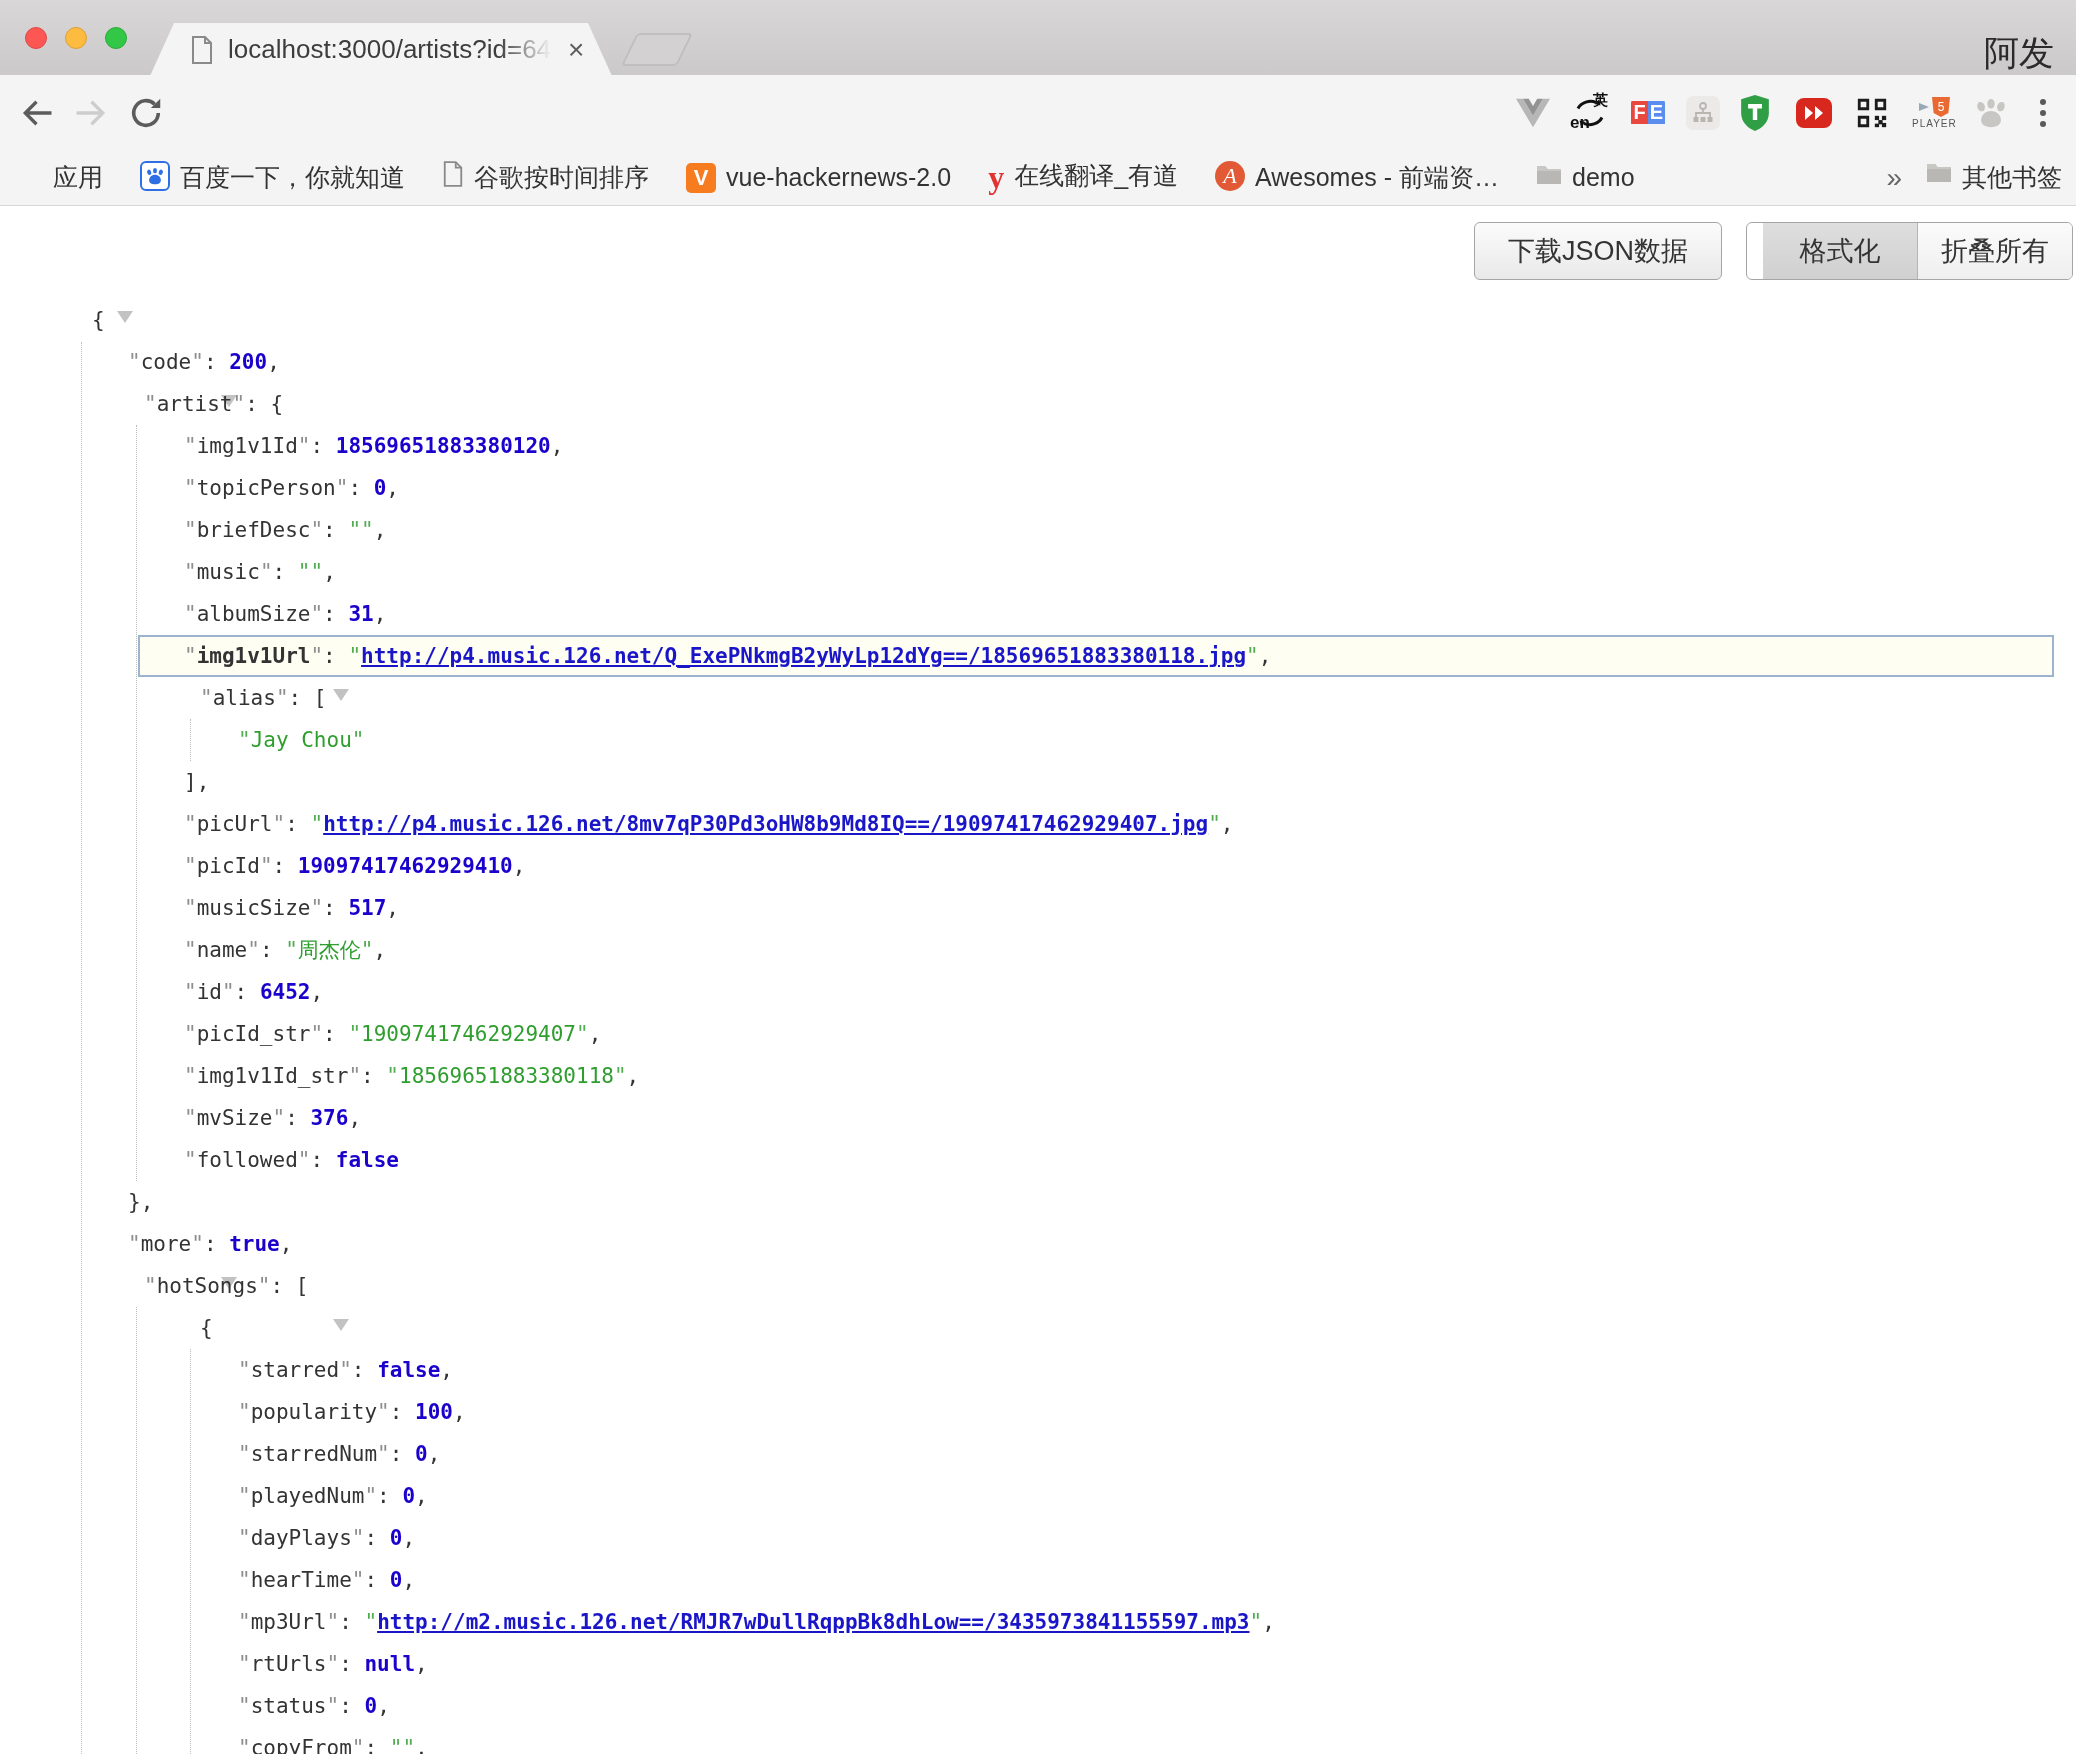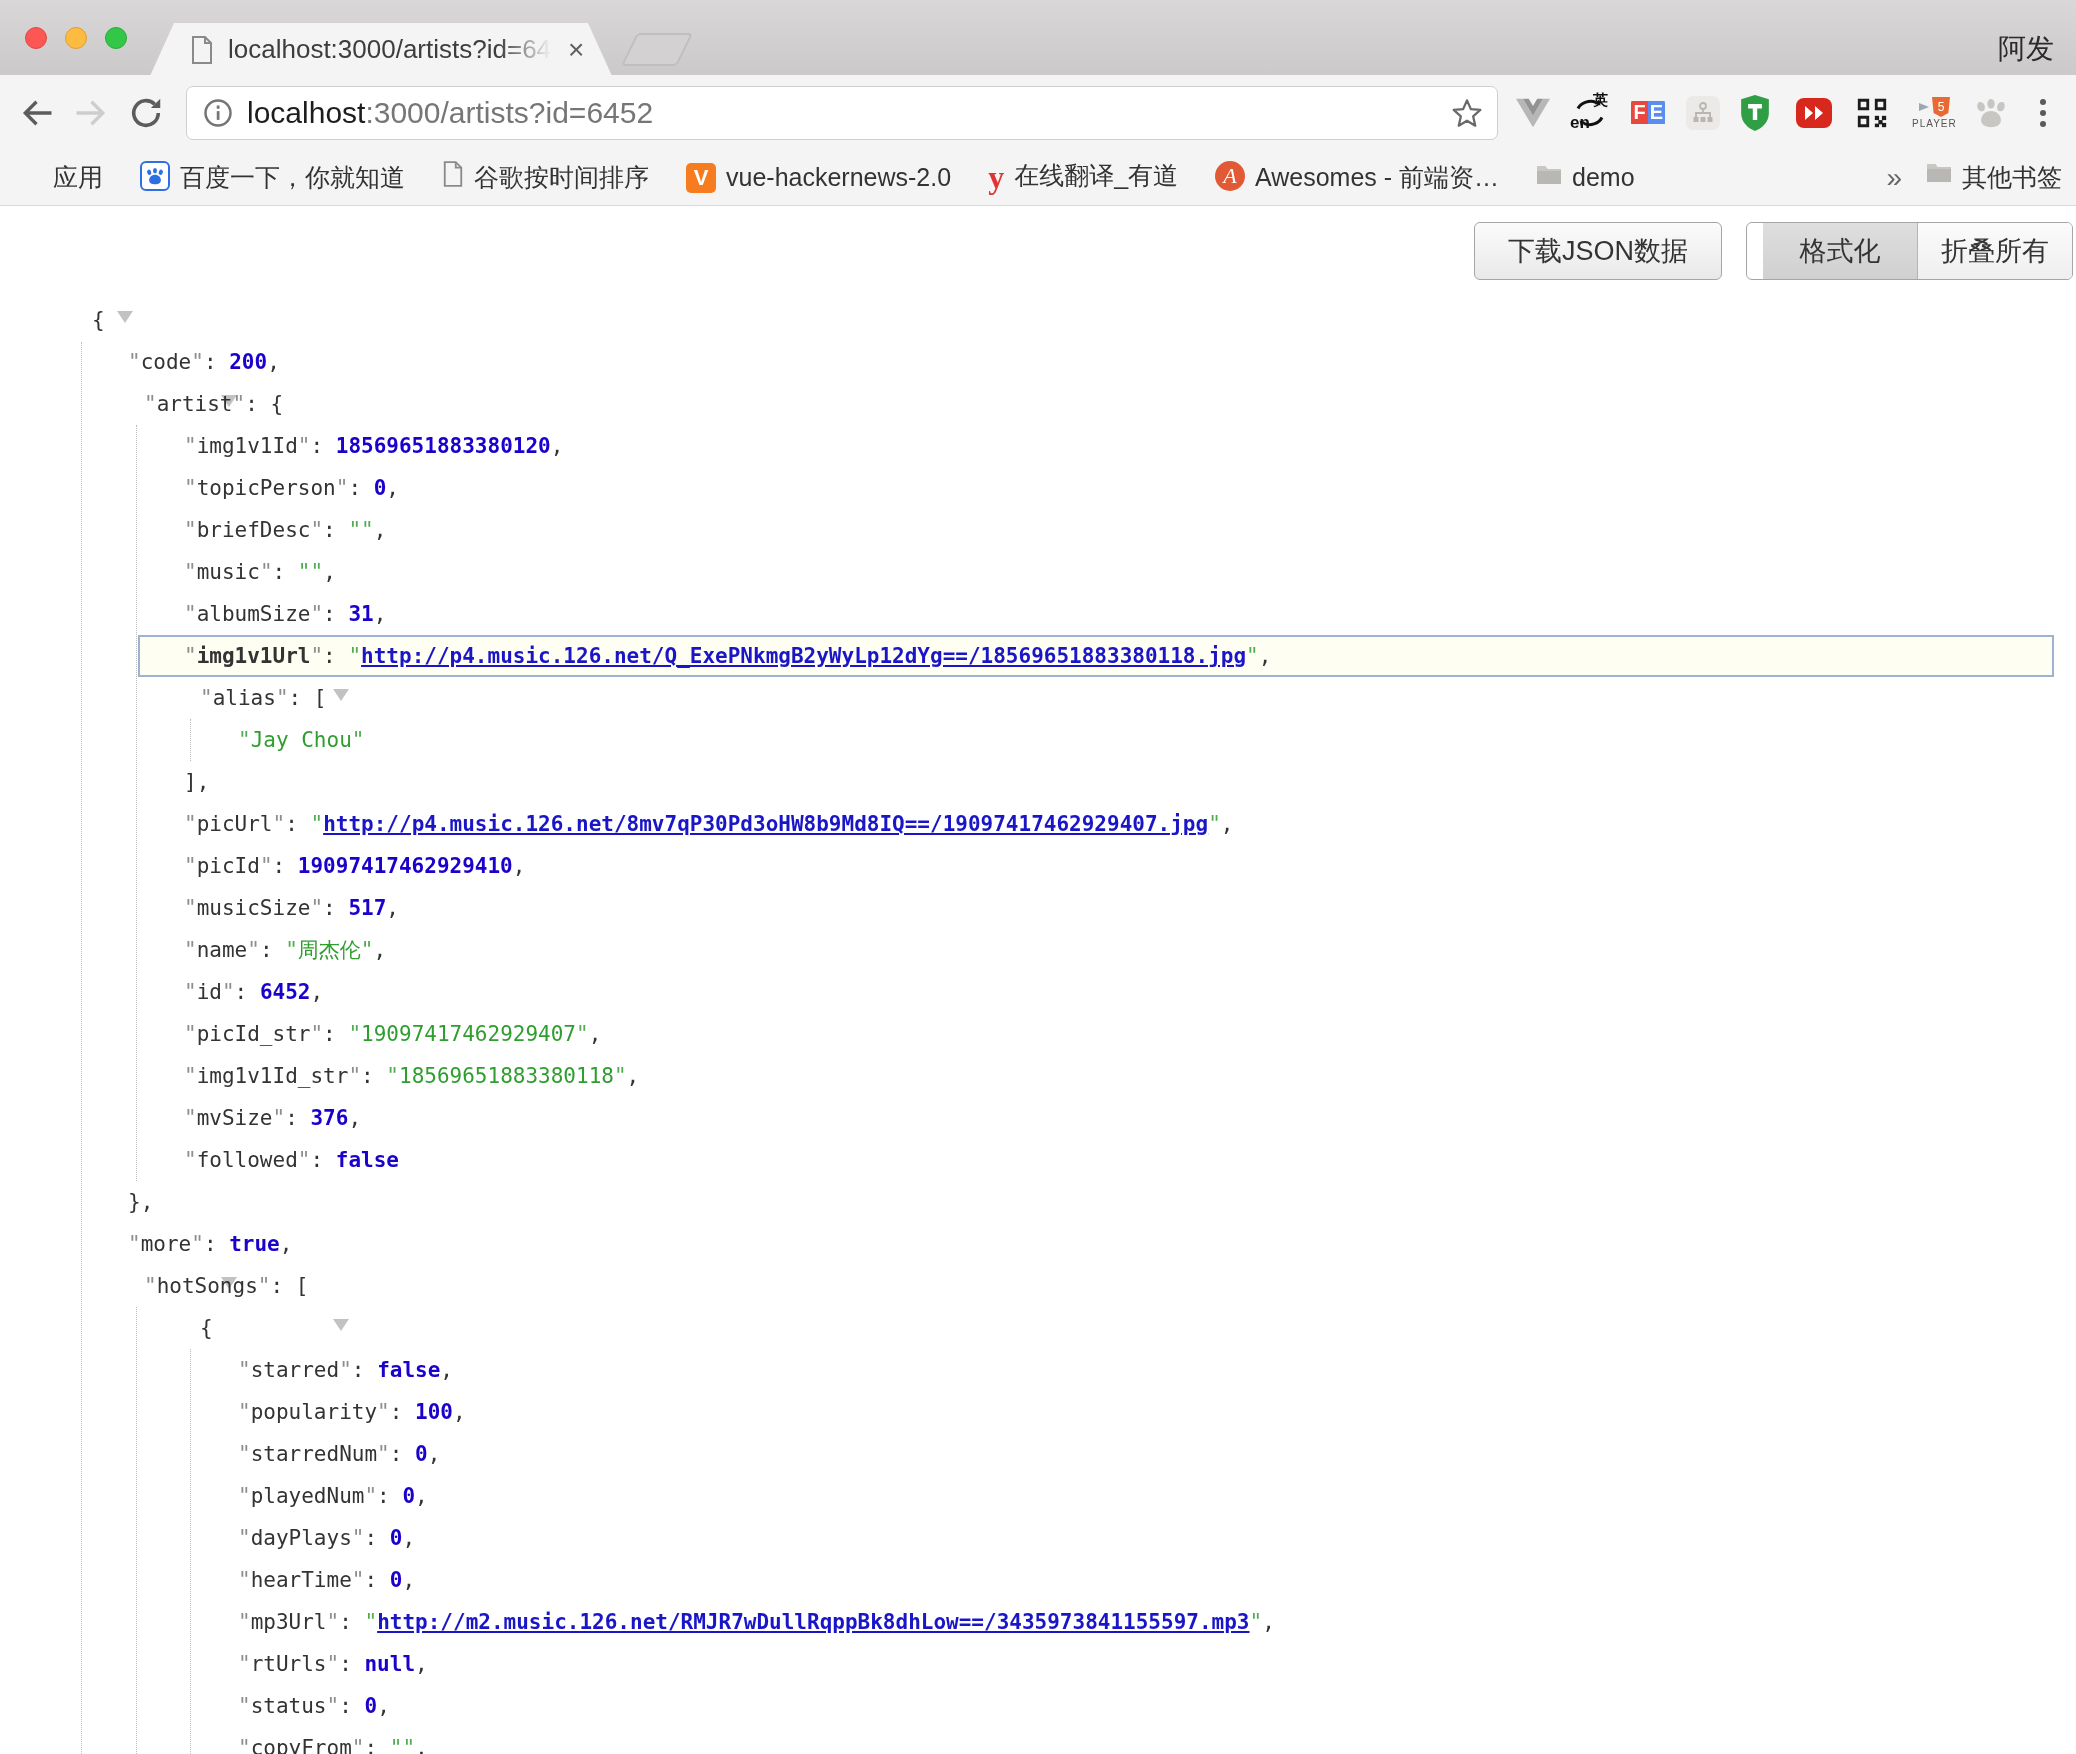--- a/index.html
+++ b/index.html
@@ -20,21 +20,21 @@
          display:flex; align-items:center; padding:0 26px 0 40px; }
   .tab-fav { width:24px; height:28px; flex:0 0 auto; }
   .tab-title { margin-left:14px; font-size:26px; color:#3d3d3d; white-space:nowrap;
                overflow:hidden; max-width:330px;
                -webkit-mask-image:linear-gradient(90deg,#000 82%,transparent 98%);
                mask-image:linear-gradient(90deg,#000 82%,transparent 98%); }
   .tab-close { margin-left:10px; font-size:28px; color:#5f5f5f; line-height:1; }
   .newtab { position:absolute; left:629px; top:33px; width:56px; height:33px;
             background:#d3d1d1; border:2px solid #c0bebe; border-radius:4px;
             transform:skewX(-26deg); }
-  .profile-name { position:absolute; right:22px; top:30px; font-size:28px; color:#2b2b2b; }
+  .profile-name { position:absolute; right:22px; top:30px; font-size:35px; color:#2b2b2b; }
 
   
   .toolbar { position:absolute; left:0; top:75px; width:100%; height:75px; background:#f5f4f4; }
   .navbtn { position:absolute; top:50%; transform:translateY(-50%); width:36px; height:36px; }
   .nav-back{ left:20px; } .nav-fwd{ left:72px; } .nav-reload{ left:128px; }
   .omnibox { position:absolute; left:186px; top:11px; width:1312px; height:54px;
              background:#fff; border:1px solid #cfcfcf; border-radius:7px;
              display:flex; align-items:center; padding:0 14px 0 16px; }
   .info-ic { width:30px; height:30px; flex:0 0 auto; }
   .url { margin-left:14px; font-size:30px; white-space:nowrap; overflow:hidden; flex:1; }
@@ -137,31 +137,20 @@
       <path d="M21 12H4M11 4.5 3.5 12l7.5 7.5" fill="none" stroke="#5c5c5c" stroke-width="2.2"></path>
     </svg>
     <svg class="navbtn nav-fwd" viewBox="0 0 24 24">
       <path d="M3 12h17M13 4.5 20.5 12 13 19.5" fill="none" stroke="#cdcdcd" stroke-width="2.2"></path>
     </svg>
     <svg class="navbtn nav-reload" viewBox="0 0 24 24">
       <path d="M20.2 12a8.2 8.2 0 1 1-2.4-5.8" fill="none" stroke="#5c5c5c" stroke-width="2.4"></path>
       <path d="M21.5 2.5v6.2h-6.2z" fill="#5c5c5c"></path>
     </svg>
 
-    <div class="omnibox">
-      <svg class="info-ic" viewBox="0 0 24 24">
-        <circle cx="12" cy="12" r="10" fill="none" stroke="#757575" stroke-width="2"></circle>
-        <rect x="11" y="10.5" width="2.2" height="7" fill="#757575"></rect>
-        <rect x="11" y="6" width="2.2" height="2.6" fill="#757575"></rect>
-      </svg>
-      <span class="url"><span class="host">localhost</span><span class="rest">:3000/artists?id=6452</span></span>
-      <svg class="star-ic" viewBox="0 0 24 24">
-        <path d="M12 2.5l2.9 6.6 7.1.6-5.4 4.8 1.6 7-6.2-3.7-6.2 3.7 1.6-7L2 9.7l7.1-.6z" fill="none" stroke="#696969" stroke-width="1.7" stroke-linejoin="round"></path>
-      </svg>
-    </div>
 
     <div class="ext" style="left:1516px">
       <svg width="34" height="30" viewBox="0 0 24 20">
         <path d="M0 0h5l7 12L19 0h5L12 20z" fill="#b7b7b7"></path>
         <path d="M5 0h4l3 5 3-5h4l-7 12z" fill="#939393"></path>
       </svg>
     </div>
     <div class="ext ic-trans" style="left:1572px">
       <svg width="36" height="36" viewBox="0 0 24 24" style="position:absolute;left:0;top:0">
         <path d="M4 9c2-4 8-6 12-4" fill="none" stroke="#111" stroke-width="2"></path>

